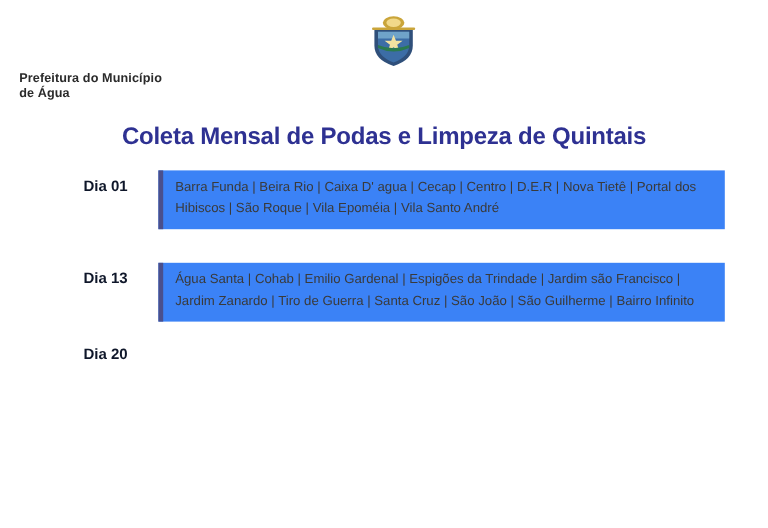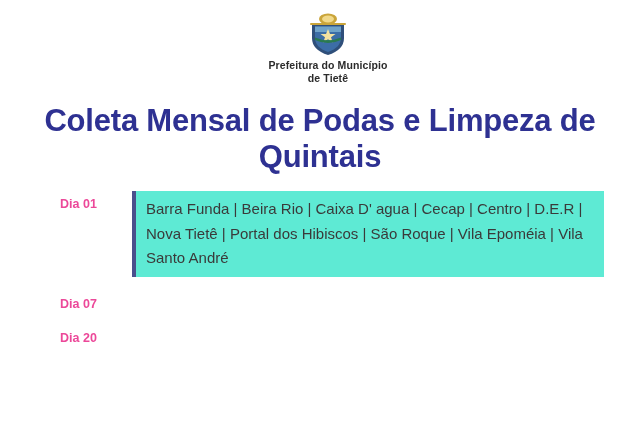--- a/index.html
+++ b/index.html
@@ -15,21 +15,21 @@
     overflow: hidden;
   }
   .page {
     width: 640px;
     height: 440px;
     position: relative;
     box-sizing: border-box;
   }
   
   .header {
-    text-align: center;
+    text-align: left;
     padding-top: 10px;
     margin-left: 16px;
   }
   .crest {
     width: 44px;
     height: 46px;
     margin: 0 auto;
     position: relative;
   }
   .crest svg { display: block; }
@@ -37,53 +37,53 @@
     margin-top: 3px;
     font-size: 10.5px;
     font-weight: bold;
     color: #2b2b2b;
     line-height: 1.25;
     letter-spacing: 0.1px;
   }
   .title {
     margin-top: 18px;
     text-align: center;
-    font-size: 31px;
+    font-size: 20px;
     font-weight: bold;
     color: #2e3192;
     letter-spacing: -0.2px;
   }
   
   .schedule {
     margin-top: 16px;
     padding: 0 36px 0 60px;
   }
   .row {
     display: flex;
     align-items: flex-start;
     margin-bottom: 14px;
   }
   .day-label {
     width: 72px;
     flex: 0 0 72px;
-    text-align: left;
+    text-align: center;
     padding-right: 16px;
     box-sizing: border-box;
     font-size: 12.5px;
     font-weight: bold;
-    color: #ec4899;
+    color: #0f172a;
     padding-top: 6px;
     white-space: nowrap;
   }
   .areas {
     flex: 1 1 auto;
-    background: #5eead4;
+    background: #3b82f6;
     border-left: 4px solid #4a4f8c;
     padding: 6px 10px 7px 10px;
-    font-size: 15px;
+    font-size: 11px;
     line-height: 1.62;
     color: #3a3a3a;
     box-sizing: border-box;
   }
 </style>
 </head>
 <body>
 
 <div class="page">
 
@@ -95,36 +95,39 @@
         <path d="M6 14 L38 14 L38 28 Q38 40 22 45 Q6 40 6 28 Z" fill="#2f4f7a"></path>
         <path d="M9 16.5 L35 16.5 L35 27.5 Q35 37.5 22 42 Q9 37.5 9 27.5 Z" fill="#3c6da6"></path>
         <path d="M9 16.5 L35 16.5 L35 22 L9 22 Z" fill="#6fa3c9"></path>
         <path d="M22 19 L24 24 L29.5 24 L25 27.3 L26.8 32.5 L22 29.3 L17.2 32.5 L19 27.3 L14.5 24 L20 24 Z" fill="#f3e2a0"></path>
         <path d="M9 30 Q22 36 35 30 L35 27.5 Q22 33 9 27.5 Z" fill="#2a7a4f"></path>
         <rect x="4" y="13" width="36" height="2" rx="1" fill="#caa53a"></rect>
       </svg>
     </div>
     <div class="org-name">
       <div>Prefeitura do Município</div>
-      <div>de Tietê</div>
+      <div>de Água</div>
     </div>
   </div>
 
   <div class="title">Coleta Mensal de Podas e Limpeza de Quintais</div>
 
   <div class="schedule">
 
     <div class="row">
       <div class="day-label">Dia 01</div>
       <div class="areas">Barra Funda | Beira Rio | Caixa D' agua | Cecap | Centro | D.E.R | Nova Tietê | Portal dos Hibiscos | São Roque | Vila Epoméia | Vila Santo André</div>
     </div>
 
     <div class="row">
-      <div class="day-label">Dia 07</div>
     </div>
 
+    <div class="row">
+      <div class="day-label">Dia 13</div>
+      <div class="areas">Água Santa | Cohab | Emilio Gardenal | Espigões da Trindade | Jardim são Francisco | Jardim Zanardo | Tiro de Guerra | Santa Cruz | São João | São Guilherme | Bairro Infinito</div>
+    </div>
 
     <div class="row">
       <div class="day-label">Dia 20</div>
     </div>
 
   </div>
 </div>
 
 </body></html>

